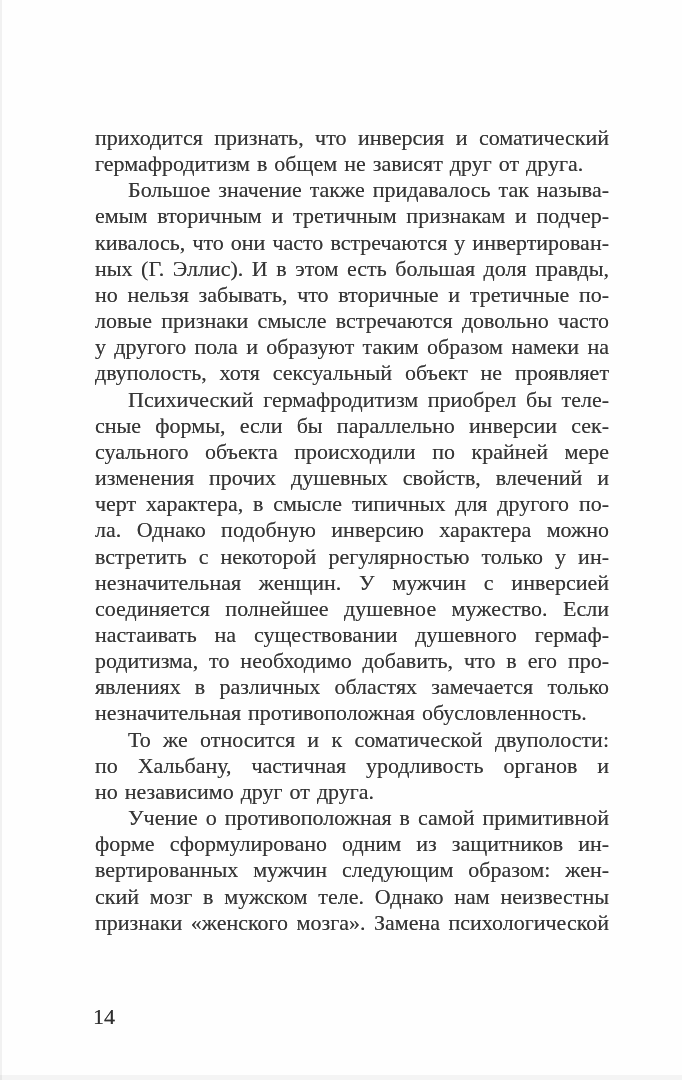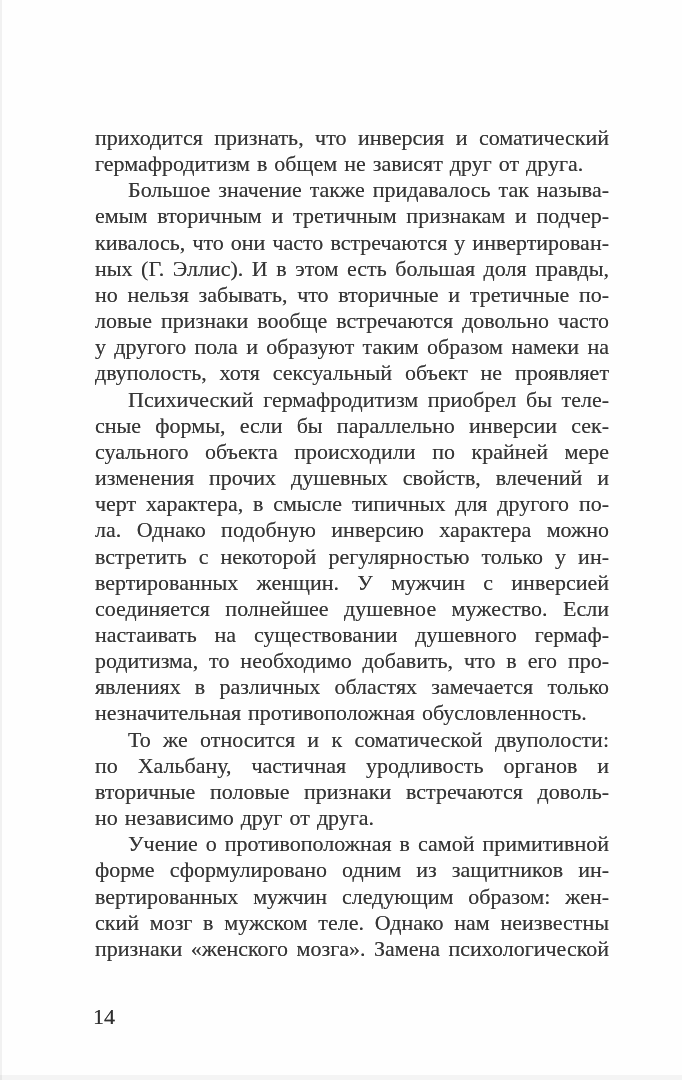--- a/index.html
+++ b/index.html
@@ -73,39 +73,38 @@
 
 <div class="scan-page">
   <div class="text-block" id="text-block">
       <div class="line">приходится признать, что инверсия и соматический</div>
       <div class="line para-end">гермафродитизм в общем не зависят друг от друга.</div>
       <div class="line indent">Большое значение также придавалось так называ-</div>
       <div class="line">емым вторичным и третичным признакам и подчер-</div>
       <div class="line">кивалось, что они часто встречаются у инвертирован-</div>
       <div class="line">ных (Г. Эллис). И в этом есть большая доля правды,</div>
       <div class="line">но нельзя забывать, что вторичные и третичные по-</div>
-      <div class="line">ловые признаки вообще встречаются довольно часто</div>
+      <div class="line">ловые признаки смысле встречаются довольно часто</div>
       <div class="line">у другого пола и образуют таким образом намеки на</div>
       <div class="line">двуполость, хотя сексуальный объект не проявляет</div>
       <div class="line indent">Психический гермафродитизм приобрел бы теле-</div>
       <div class="line">сные формы, если бы параллельно инверсии сек-</div>
       <div class="line">суального объекта происходили по крайней мере</div>
       <div class="line">изменения прочих душевных свойств, влечений и</div>
       <div class="line">черт характера, в смысле типичных для другого по-</div>
       <div class="line">ла. Однако подобную инверсию характера можно</div>
       <div class="line">встретить с некоторой регулярностью только у ин-</div>
-      <div class="line">вертированных женщин. У мужчин с инверсией</div>
+      <div class="line">незначительная женщин. У мужчин с инверсией</div>
       <div class="line">соединяется полнейшее душевное мужество. Если</div>
       <div class="line">настаивать на существовании душевного гермаф-</div>
       <div class="line">родитизма, то необходимо добавить, что в его про-</div>
       <div class="line">явлениях в различных областях замечается только</div>
       <div class="line para-end">незначительная противоположная обусловленность.</div>
       <div class="line indent">То же относится и к соматической двуполости:</div>
       <div class="line">по Хальбану, частичная уродливость органов и</div>
-      <div class="line">вторичные половые признаки встречаются доволь-</div>
       <div class="line para-end">но независимо друг от друга.</div>
       <div class="line indent">Учение о противоположная в самой примитивной</div>
       <div class="line">форме сформулировано одним из защитников ин-</div>
       <div class="line">вертированных мужчин следующим образом: жен-</div>
       <div class="line">ский мозг в мужском теле. Однако нам неизвестны</div>
       <div class="line">признаки «женского мозга». Замена психологической</div>
     </div>
   <div class="folio">14</div>
 </div>
 

